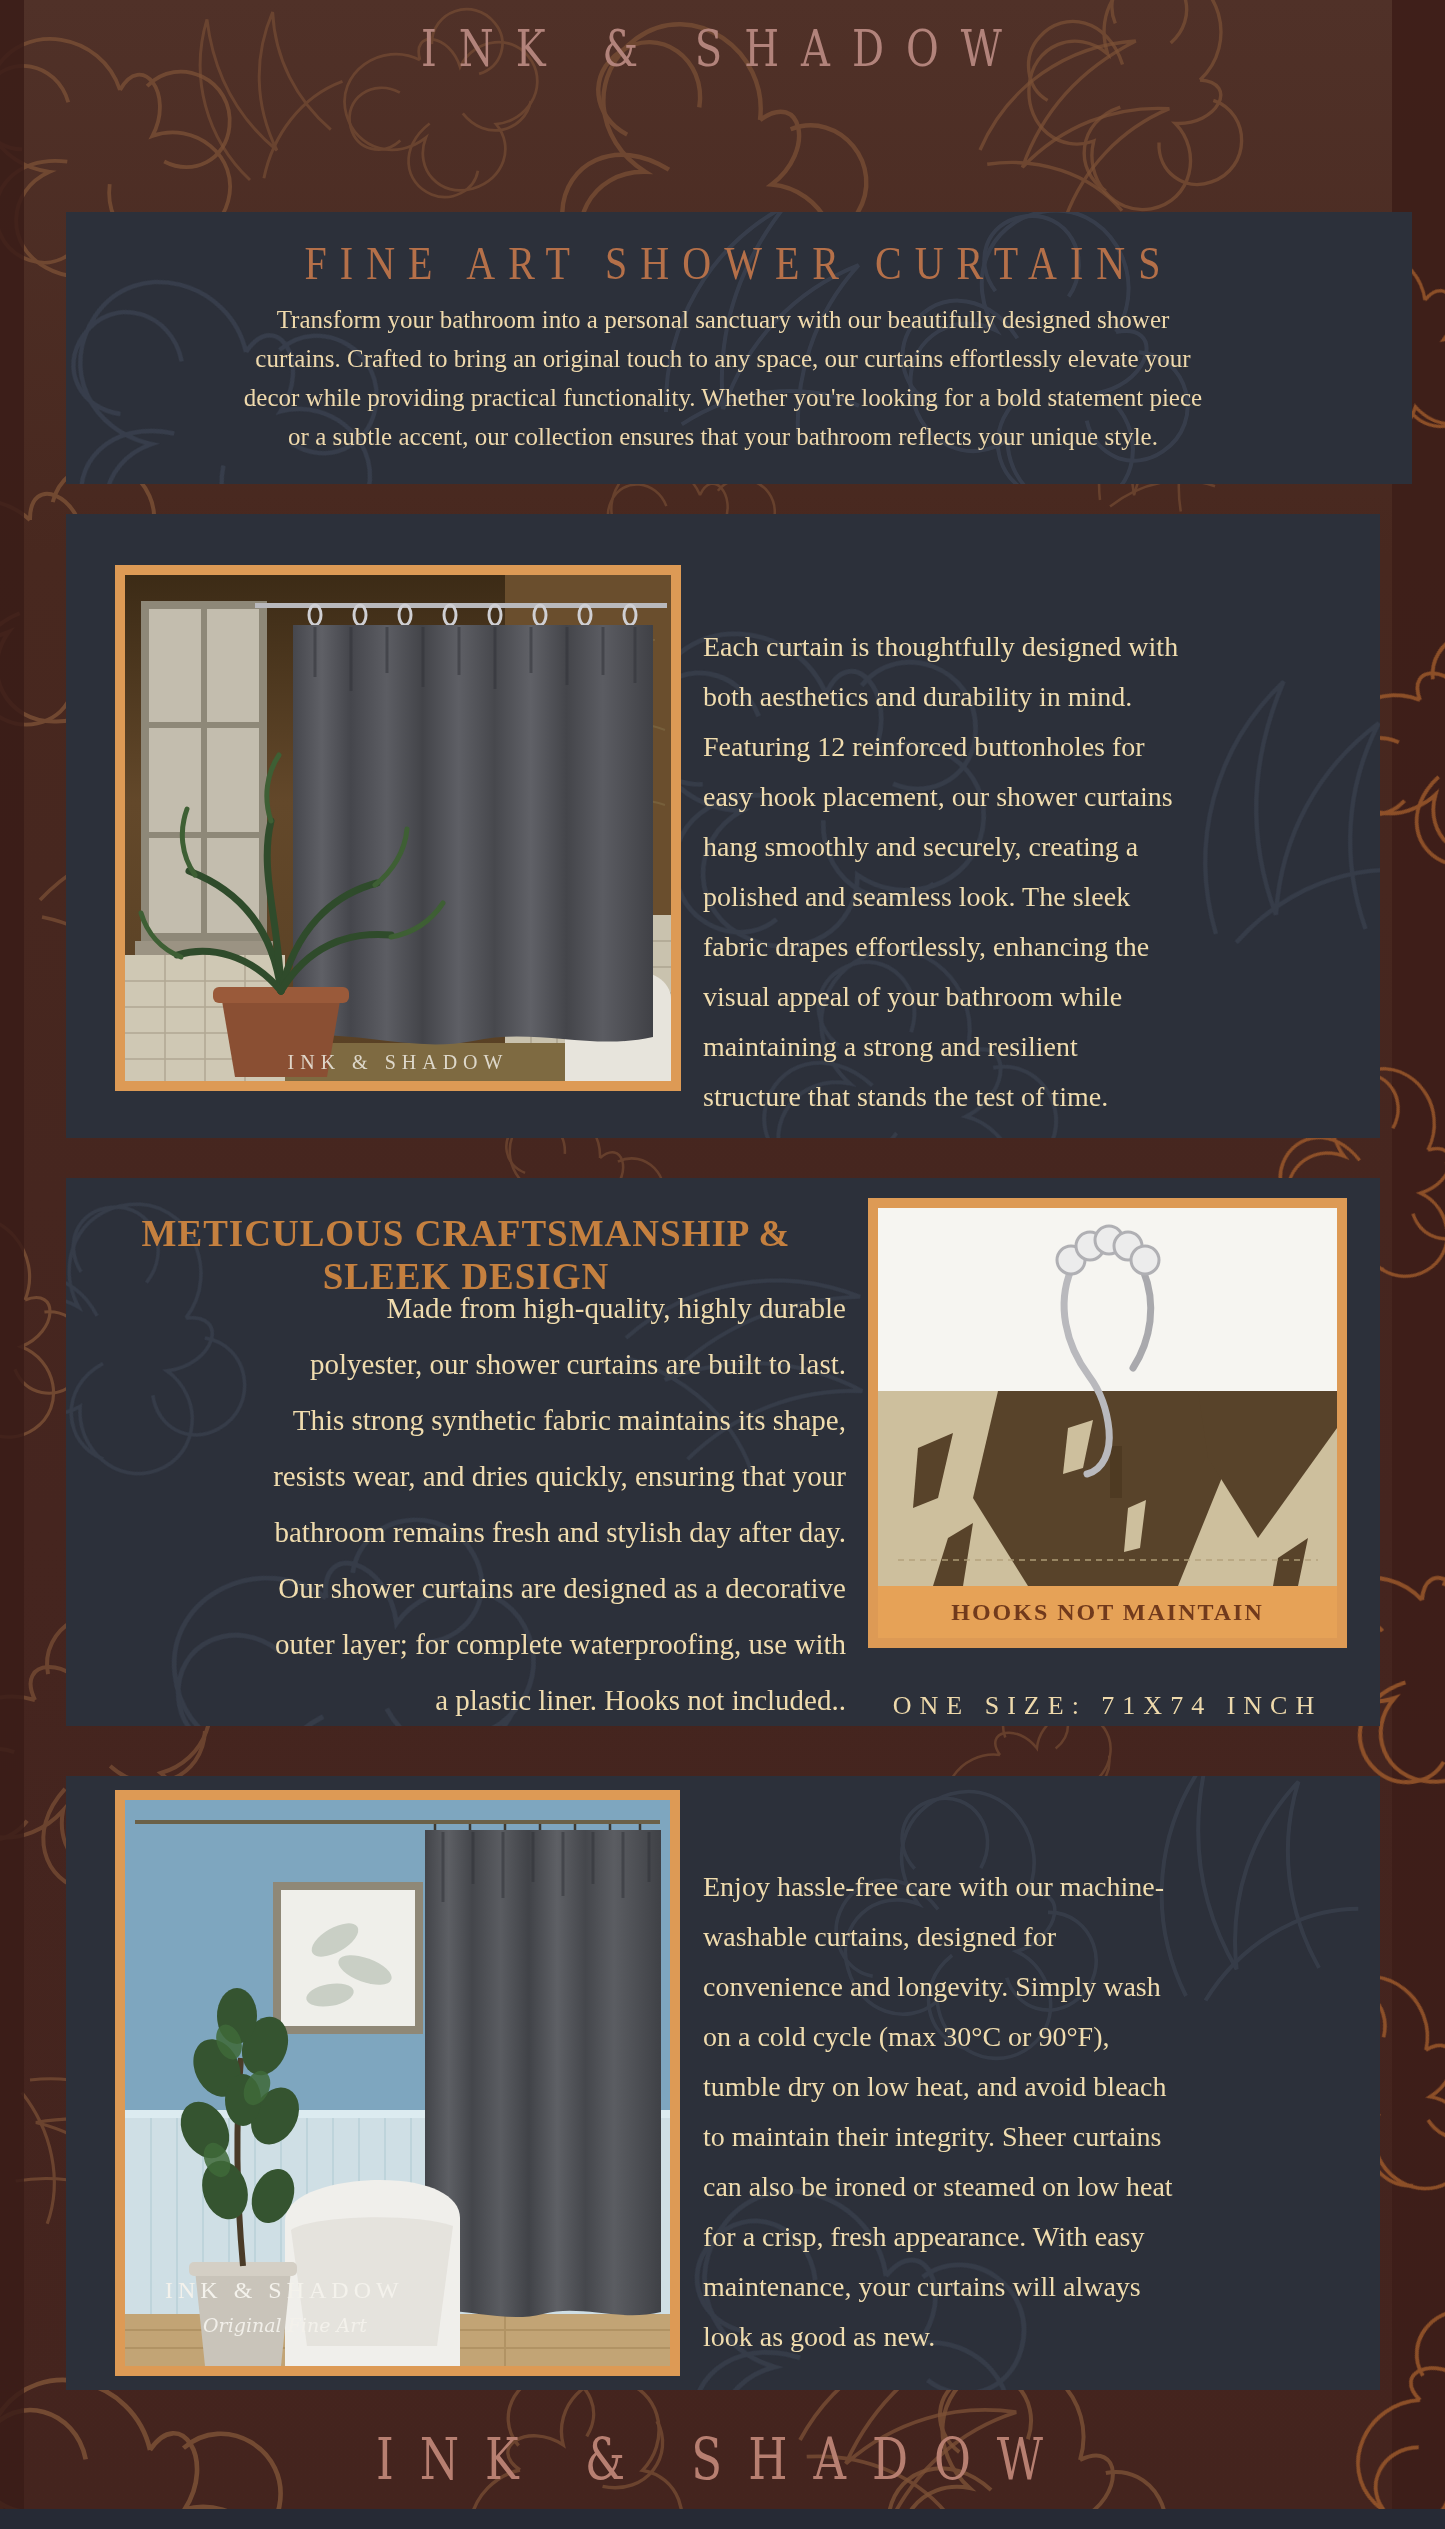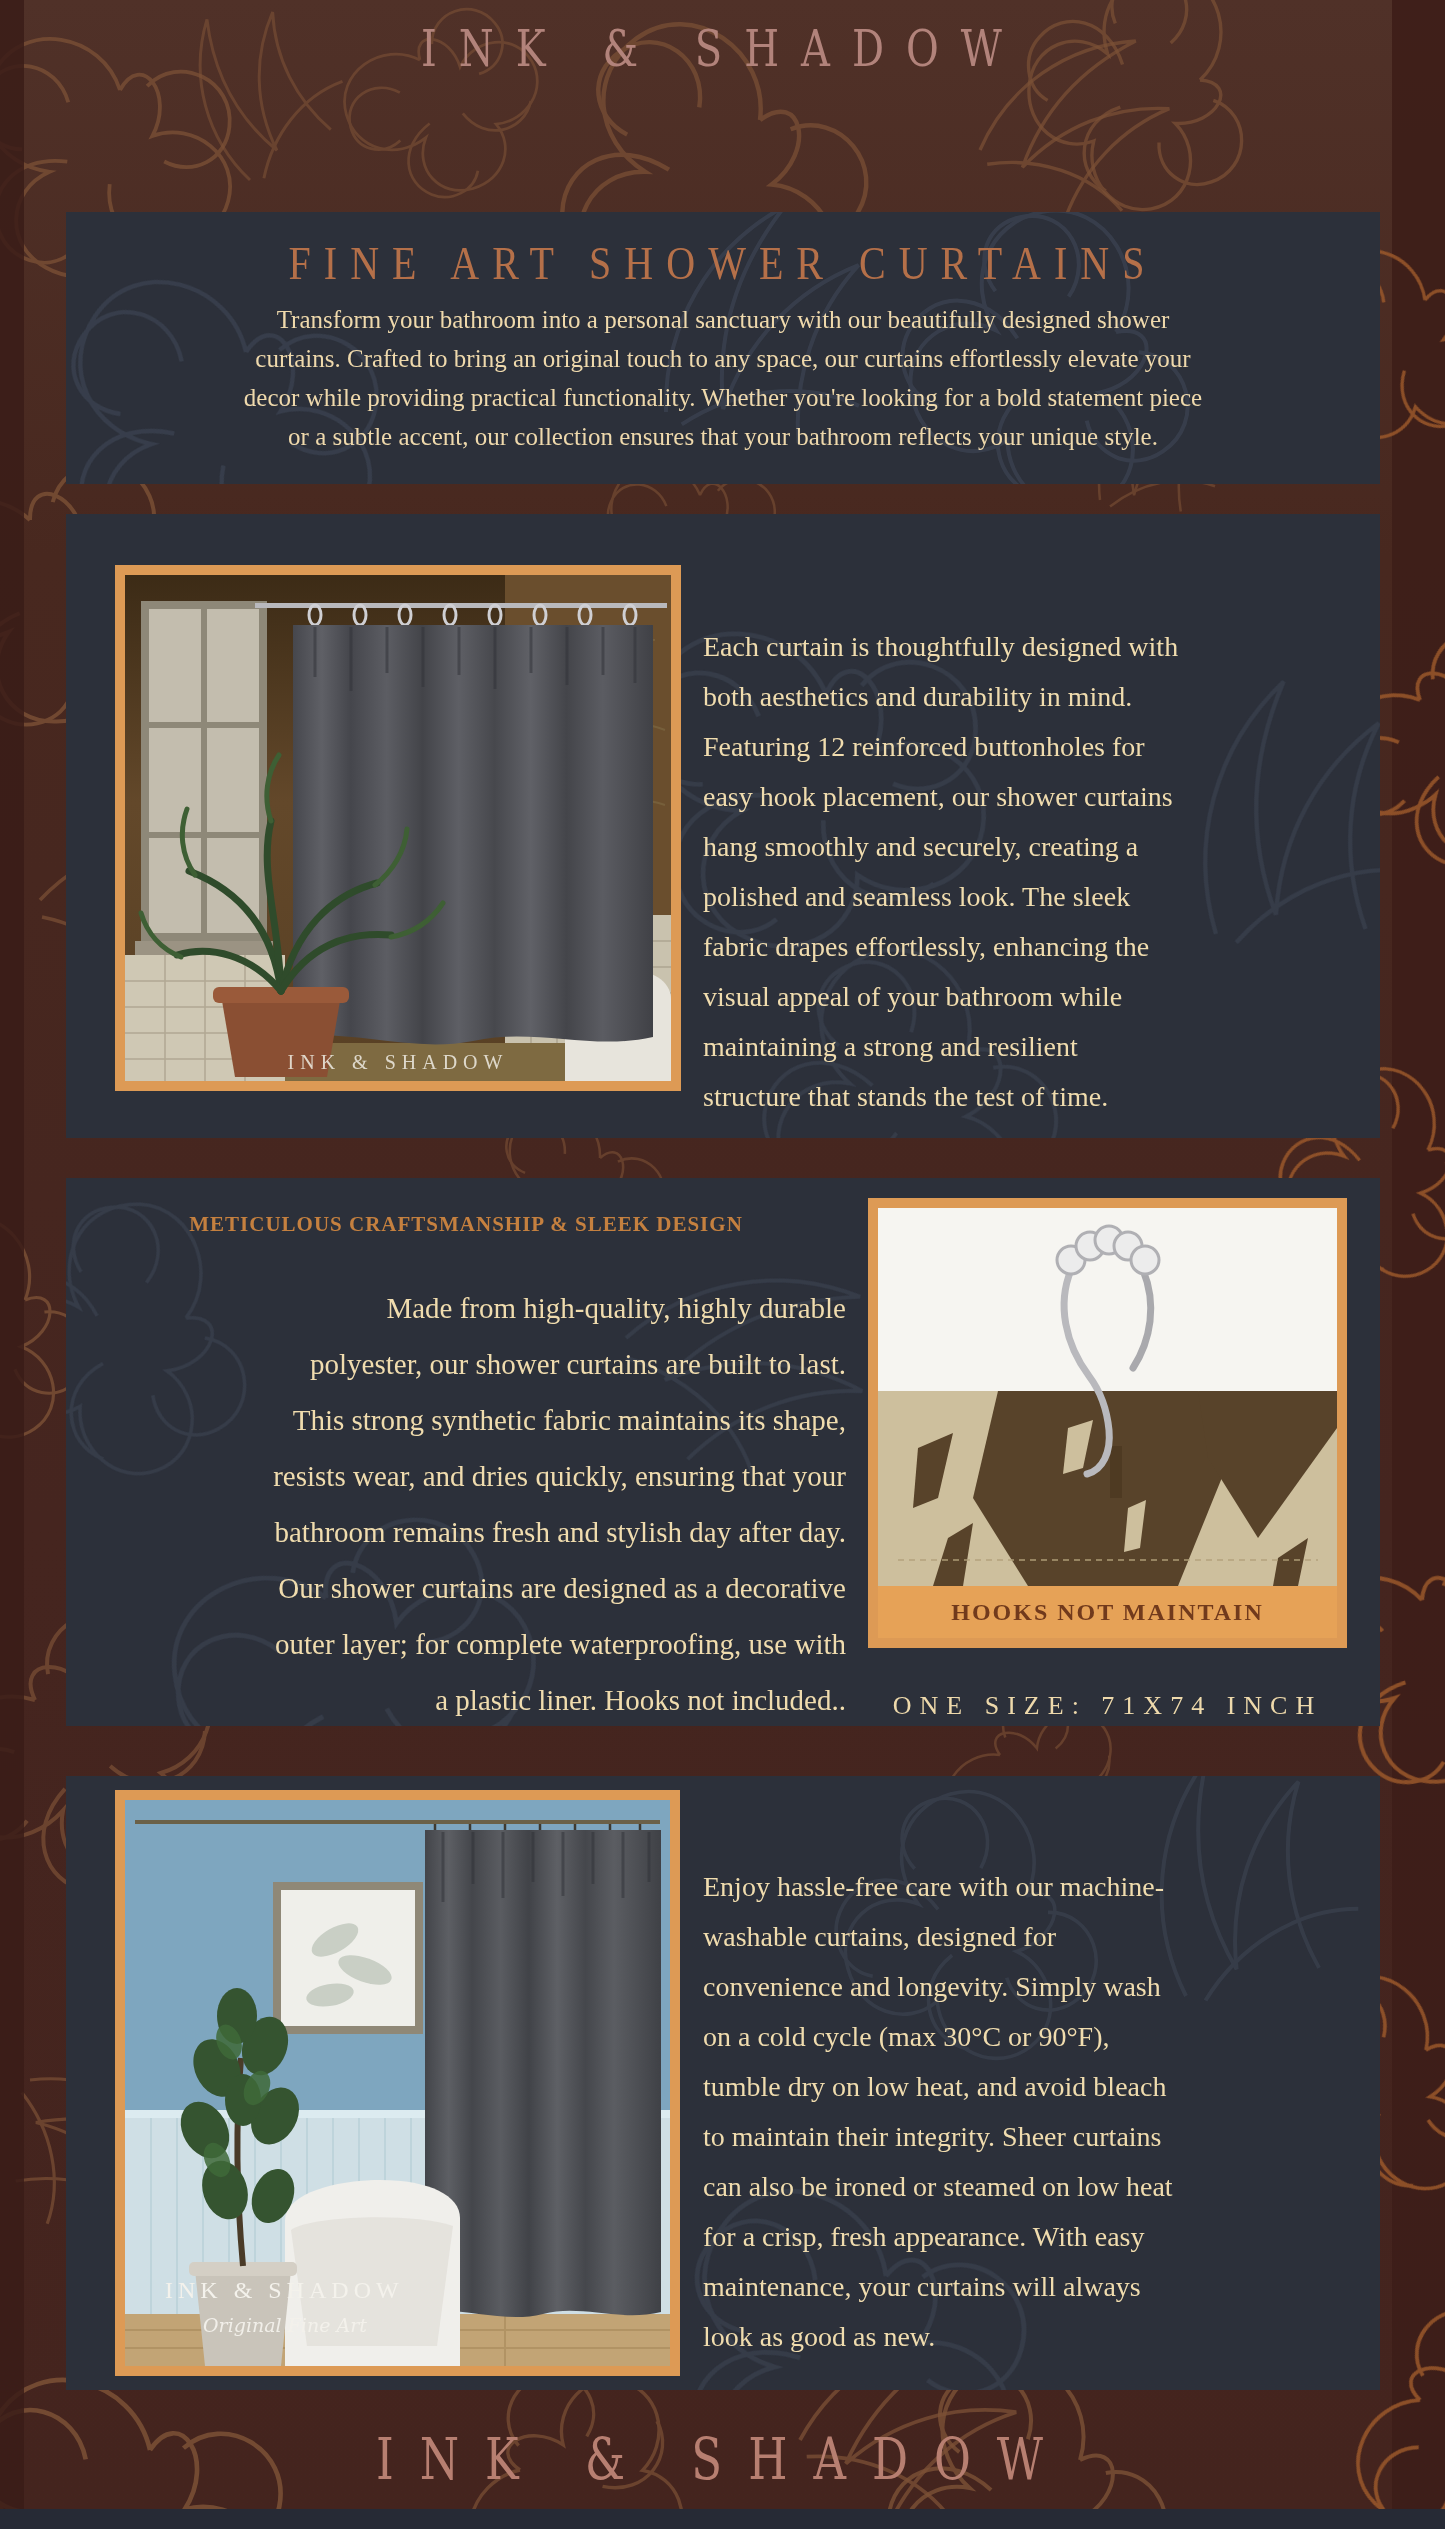--- a/index.html
+++ b/index.html
@@ -108,21 +108,21 @@
       <use href="#flower" transform="translate(1420,700) scale(1.6) rotate(-35)"></use>
       <use href="#flower" transform="translate(1428,1150) scale(1.4) rotate(60)"></use>
       <use href="#flower" transform="translate(1422,1600) scale(1.7) rotate(-10)"></use>
       <use href="#flower" transform="translate(1426,2050) scale(1.5) rotate(45)"></use>
       <use href="#flower" transform="translate(1420,2400) scale(1.6) rotate(-60)"></use>
     </g>
   </svg>
 
   <div class="abs brand" style="top:20px;">INK &amp; SHADOW</div>
 
-  <div class="panel" style="top:212px;height:272px;">
+  <div class="panel" style="top:212px;height:272px;padding-left:32px;">
     <svg class="floral" width="1314" height="272" aria-hidden="true">
       <g stroke="#3b4250" stroke-width="2" fill="none" opacity="0.8">
         <use href="#flower" transform="translate(180,140) scale(2.2) rotate(20)"></use>
         <use href="#leafspray" transform="translate(600,200) scale(2) rotate(-15)"></use>
         <use href="#flower" transform="translate(1050,120) scale(2) rotate(65)"></use>
       </g>
     </svg>
     <div class="intro-heading">FINE ART SHOWER CURTAINS</div>
     <div class="intro-body">Transform your bathroom into a personal sanctuary with our beautifully designed shower
 curtains. Crafted to bring an original touch to any space, our curtains effortlessly elevate your
@@ -239,21 +239,21 @@
 
   <div class="panel" style="top:1178px;height:548px;">
     <svg class="floral" width="1314" height="548" aria-hidden="true">
       <g stroke="#3b4250" stroke-width="2" fill="none" opacity="0.7">
         <use href="#flower" transform="translate(260,420) scale(2.4) rotate(-20)"></use>
         <use href="#leafspray" transform="translate(560,160) scale(2) rotate(35)"></use>
         <use href="#flower" transform="translate(120,140) scale(1.8) rotate(70)"></use>
       </g>
     </svg>
 
-    <div class="abs sec-heading" style="left:20px;top:34px;width:760px;text-align:center;font-size:21px;">METICULOUS CRAFTSMANSHIP &amp; SLEEK DESIGN</div>
+    <div class="abs sec-heading" style="left:20px;top:34px;width:760px;text-align:center;font-size:37px;">METICULOUS CRAFTSMANSHIP &amp; SLEEK DESIGN</div>
     <div class="abs sec-body" style="left:20px;top:102px;width:760px;text-align:right;line-height:56px;font-size:29px;">Made from high-quality, highly durable
 polyester, our shower curtains are built to last.
 This strong synthetic fabric maintains its shape,
 resists wear, and dries quickly, ensuring that your
 bathroom remains fresh and stylish day after day.
 Our shower curtains are designed as a decorative
 outer layer; for complete waterproofing, use with
 a plastic liner. Hooks not included..</div>
 
     <div class="photo-frame" style="left:802px;top:20px;width:459px;height:430px;">

